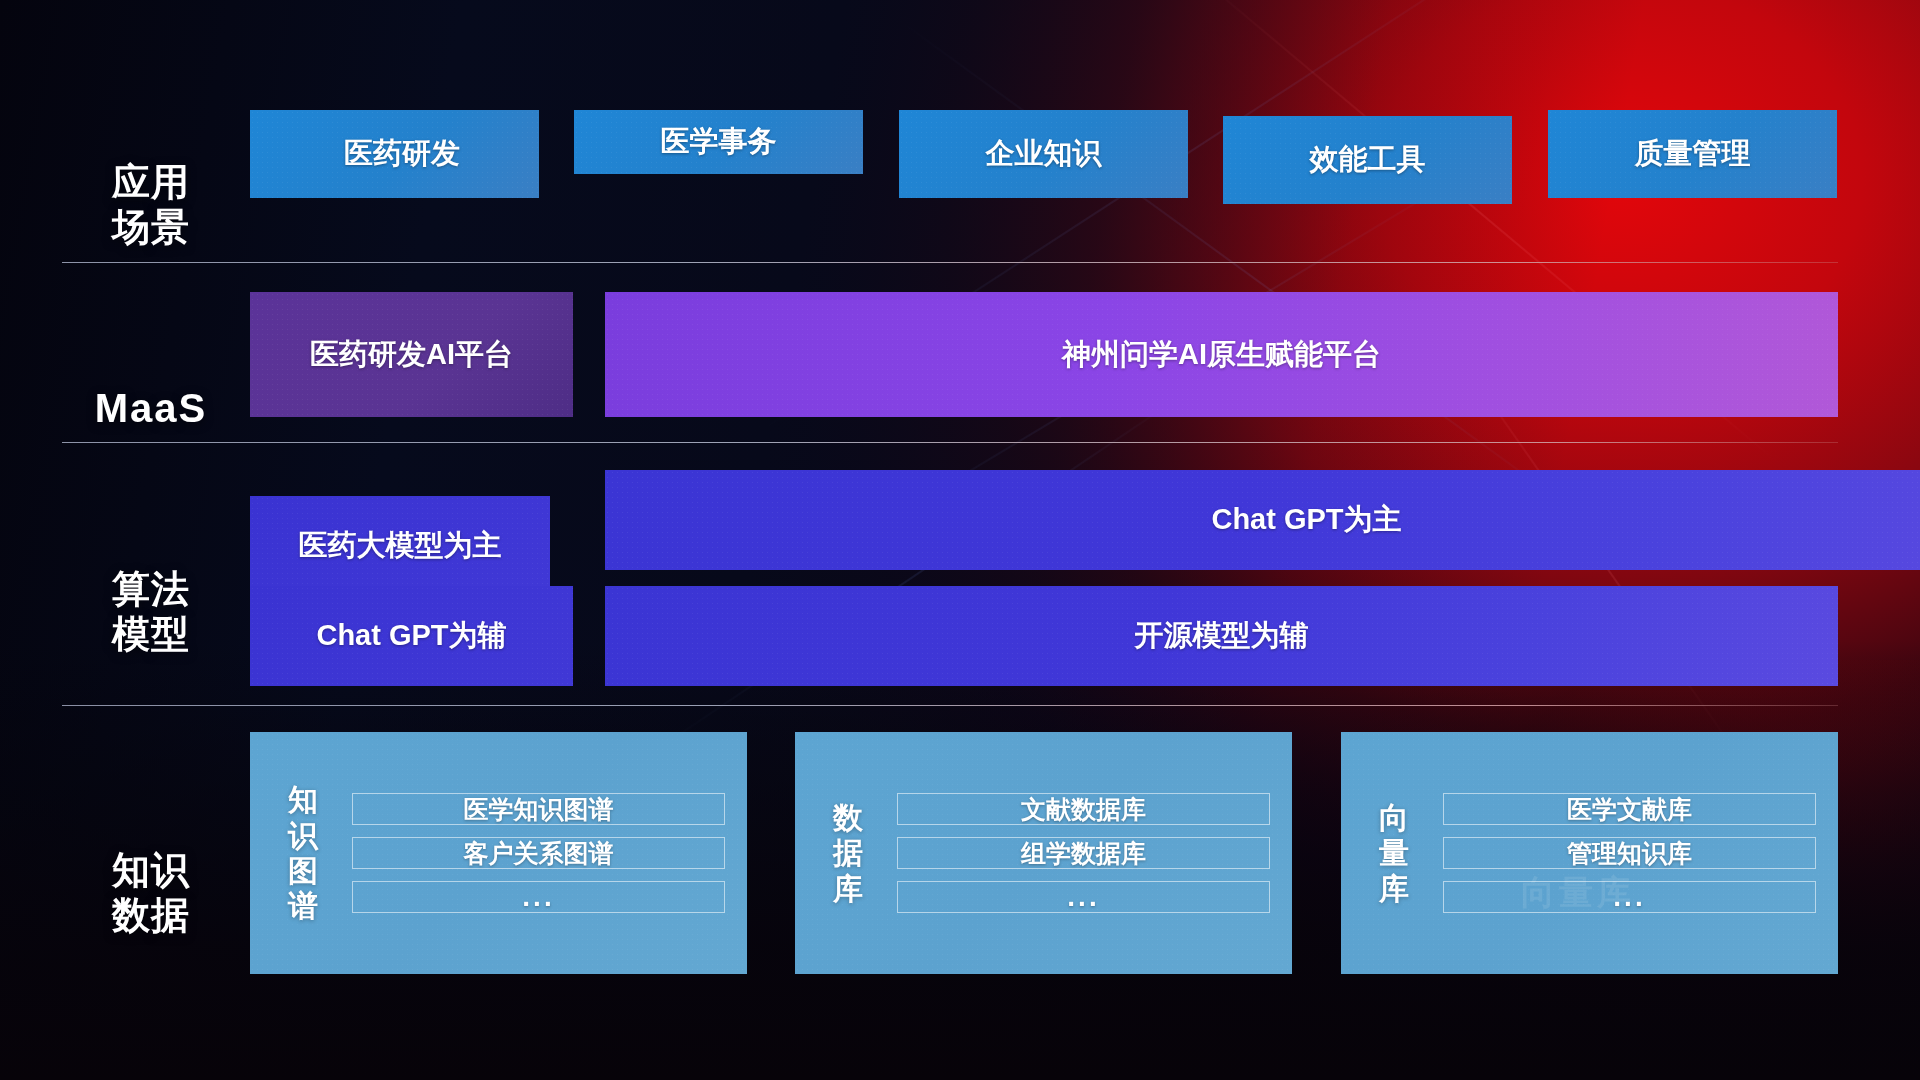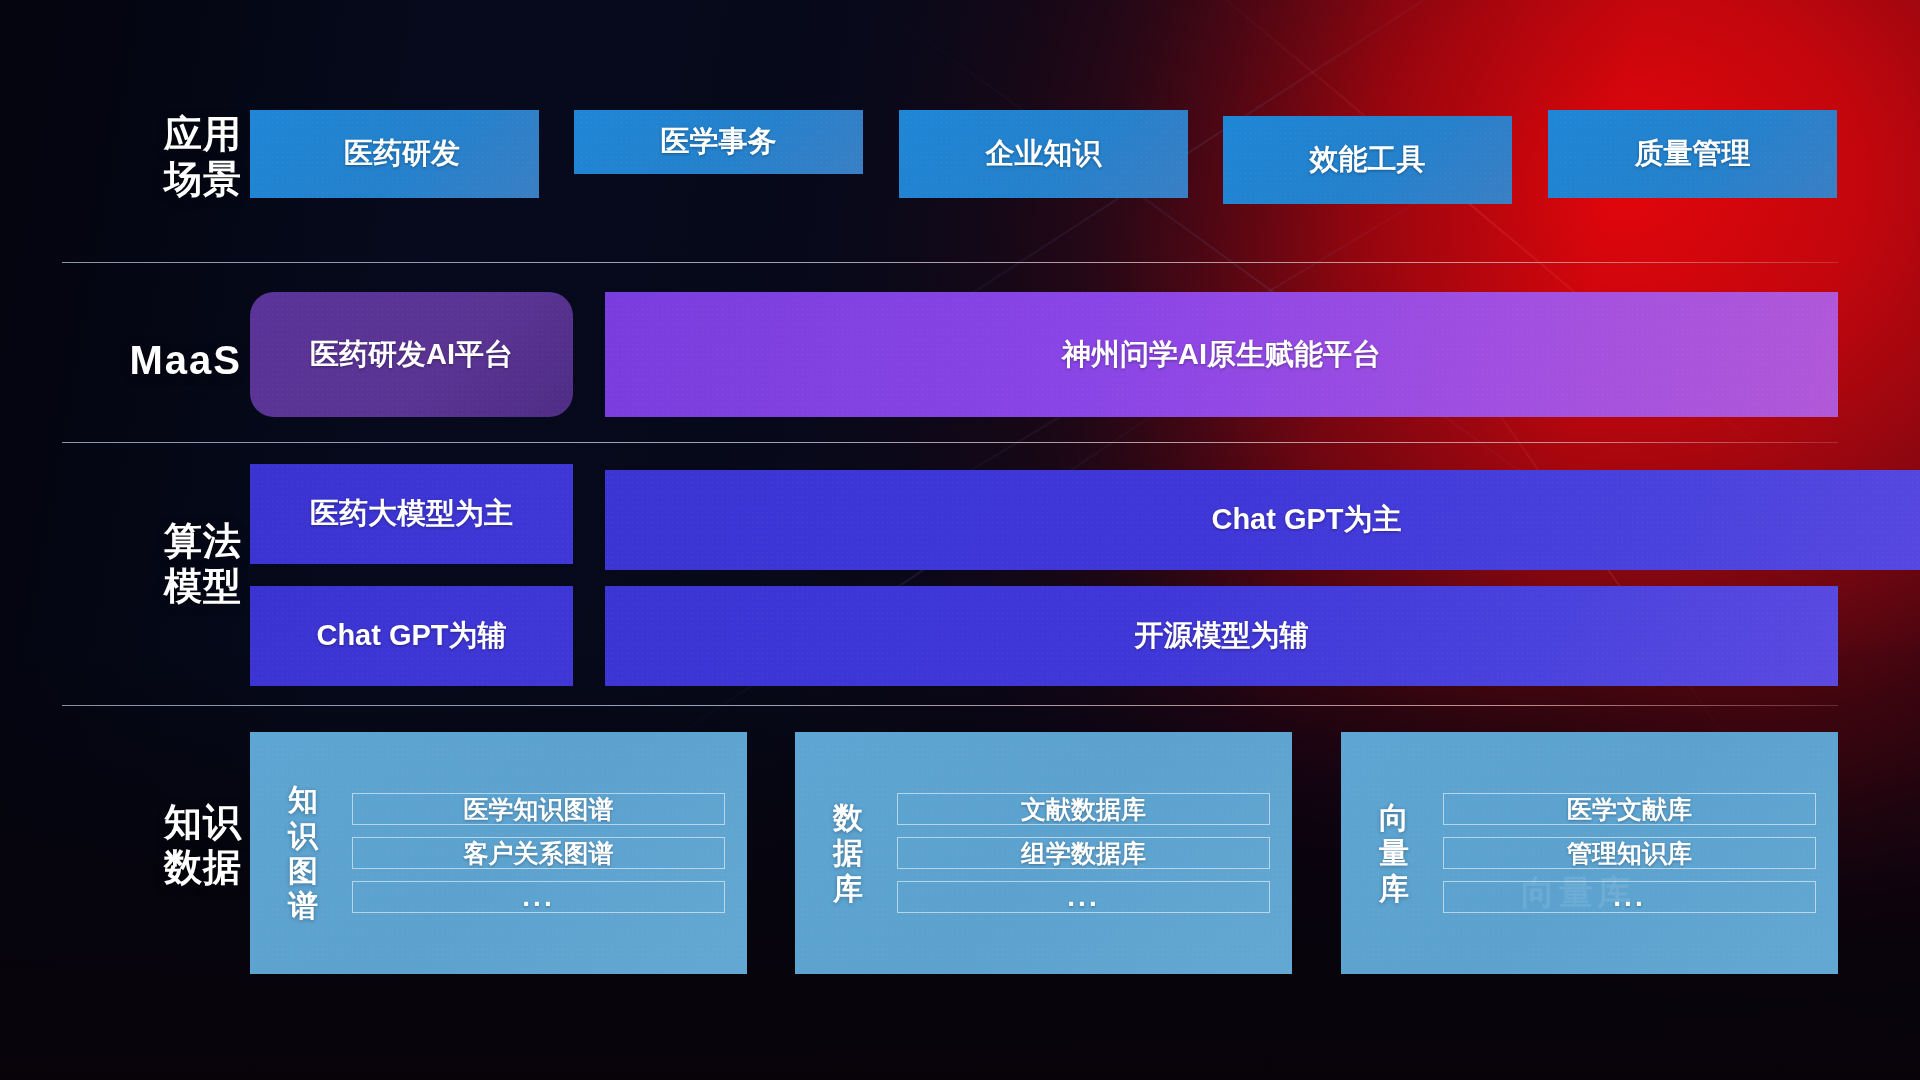--- a/index.html
+++ b/index.html
@@ -39,23 +39,24 @@
   .noise {
     position:absolute; inset:0; opacity:0.22;
     background-image:radial-gradient(rgba(255,255,255,0.10) 0.6px, rgba(0,0,0,0) 0.7px);
     background-size:4px 4px;
   }
 
   
   .stage { position:absolute; inset:0; z-index:5; }
   .row-label {
     position:absolute; left:60px; width:182px;
-    color:#ffffff; font-weight:bold; text-align:right;
+    color:#ffffff; font-weight:bold; text-align:center;
     line-height:1.18; letter-spacing:1px;
     text-shadow:0 2px 10px rgba(0,0,0,0.55);
+    margin-top:48px;
   }
   .row-label .ln { display:block; }
   .label-cn { font-size:38px; }
   .label-en { font-size:40px; letter-spacing:2px; }
 
   .divider {
     position:absolute; left:62px; width:1776px; height:1px;
   }
 
   
@@ -67,21 +68,21 @@
     overflow:hidden;
   }
   .box::after {
     content:""; position:absolute; inset:0; pointer-events:none;
     background-image:radial-gradient(rgba(255,255,255,0.13) 0.7px, rgba(0,0,0,0) 0.8px);
     background-size:5px 5px; opacity:0.45;
   }
   .box span { position:relative; z-index:2; }
 
   .app-box { background:linear-gradient(135deg,#1f86d6 0%, #2481cc 55%, #3a7fc4 100%); font-size:29px; }
-  .maas-a { background:linear-gradient(135deg,#5b3399 0%, #5a3493 60%, #4e2d86 100%); font-size:29px;border-radius:24px; }
+  .maas-a { background:linear-gradient(135deg,#5b3399 0%, #5a3493 60%, #4e2d86 100%); font-size:29px; }
   .maas-b { background:linear-gradient(100deg,#7a3ddd 0%, #8a45e6 40%, #a04fe0 72%, #b158d8 100%); font-size:29px; }
   .algo-box { background:linear-gradient(110deg,#3b35d4 0%, #4037d8 45%, #4a42dd 75%, #5a4ae0 100%); font-size:29px; }
   .algo-left { background:linear-gradient(135deg,#3a33d2 0%, #4038d6 100%); font-size:29px; }
 
   .kd-panel {
     position:absolute;
     background:linear-gradient(135deg,#5da5d2 0%, #5ca2cf 50%, #63a8d2 100%);
     display:flex; align-items:center; overflow:hidden;
   }
   .kd-panel::after {
@@ -166,21 +167,21 @@
     <span>神州问学AI原生赋能平台</span>
   </div>
 
   <div class="divider" style="top:442px; background:linear-gradient(90deg,#8d93a8 0%, #9ea3b6 38%, #b79aa2 64%, #cc9094 84%, rgba(200,130,130,0.3) 100%);"></div>
 
   <div class="row-label label-cn" style="top:519px;">
     <span class="ln">算法</span>
     <span class="ln">模型</span>
   </div>
 
-  <div class="box algo-left" style="left:250px; top:464px; width:323px; height:100px;">
+  <div class="box algo-left" style="left:250px; top:496px; width:300px; height:100px;">
     <span>医药大模型为主</span>
   </div>
   <div class="box algo-box" style="left:605px; top:470px; width:1403px; height:100px;">
     <span>Chat GPT为主</span>
   </div>
   <div class="box algo-left" style="left:250px; top:586px; width:323px; height:100px;">
     <span>Chat GPT为辅</span>
   </div>
   <div class="box algo-box" style="left:605px; top:586px; width:1233px; height:100px;">
     <span>开源模型为辅</span>

